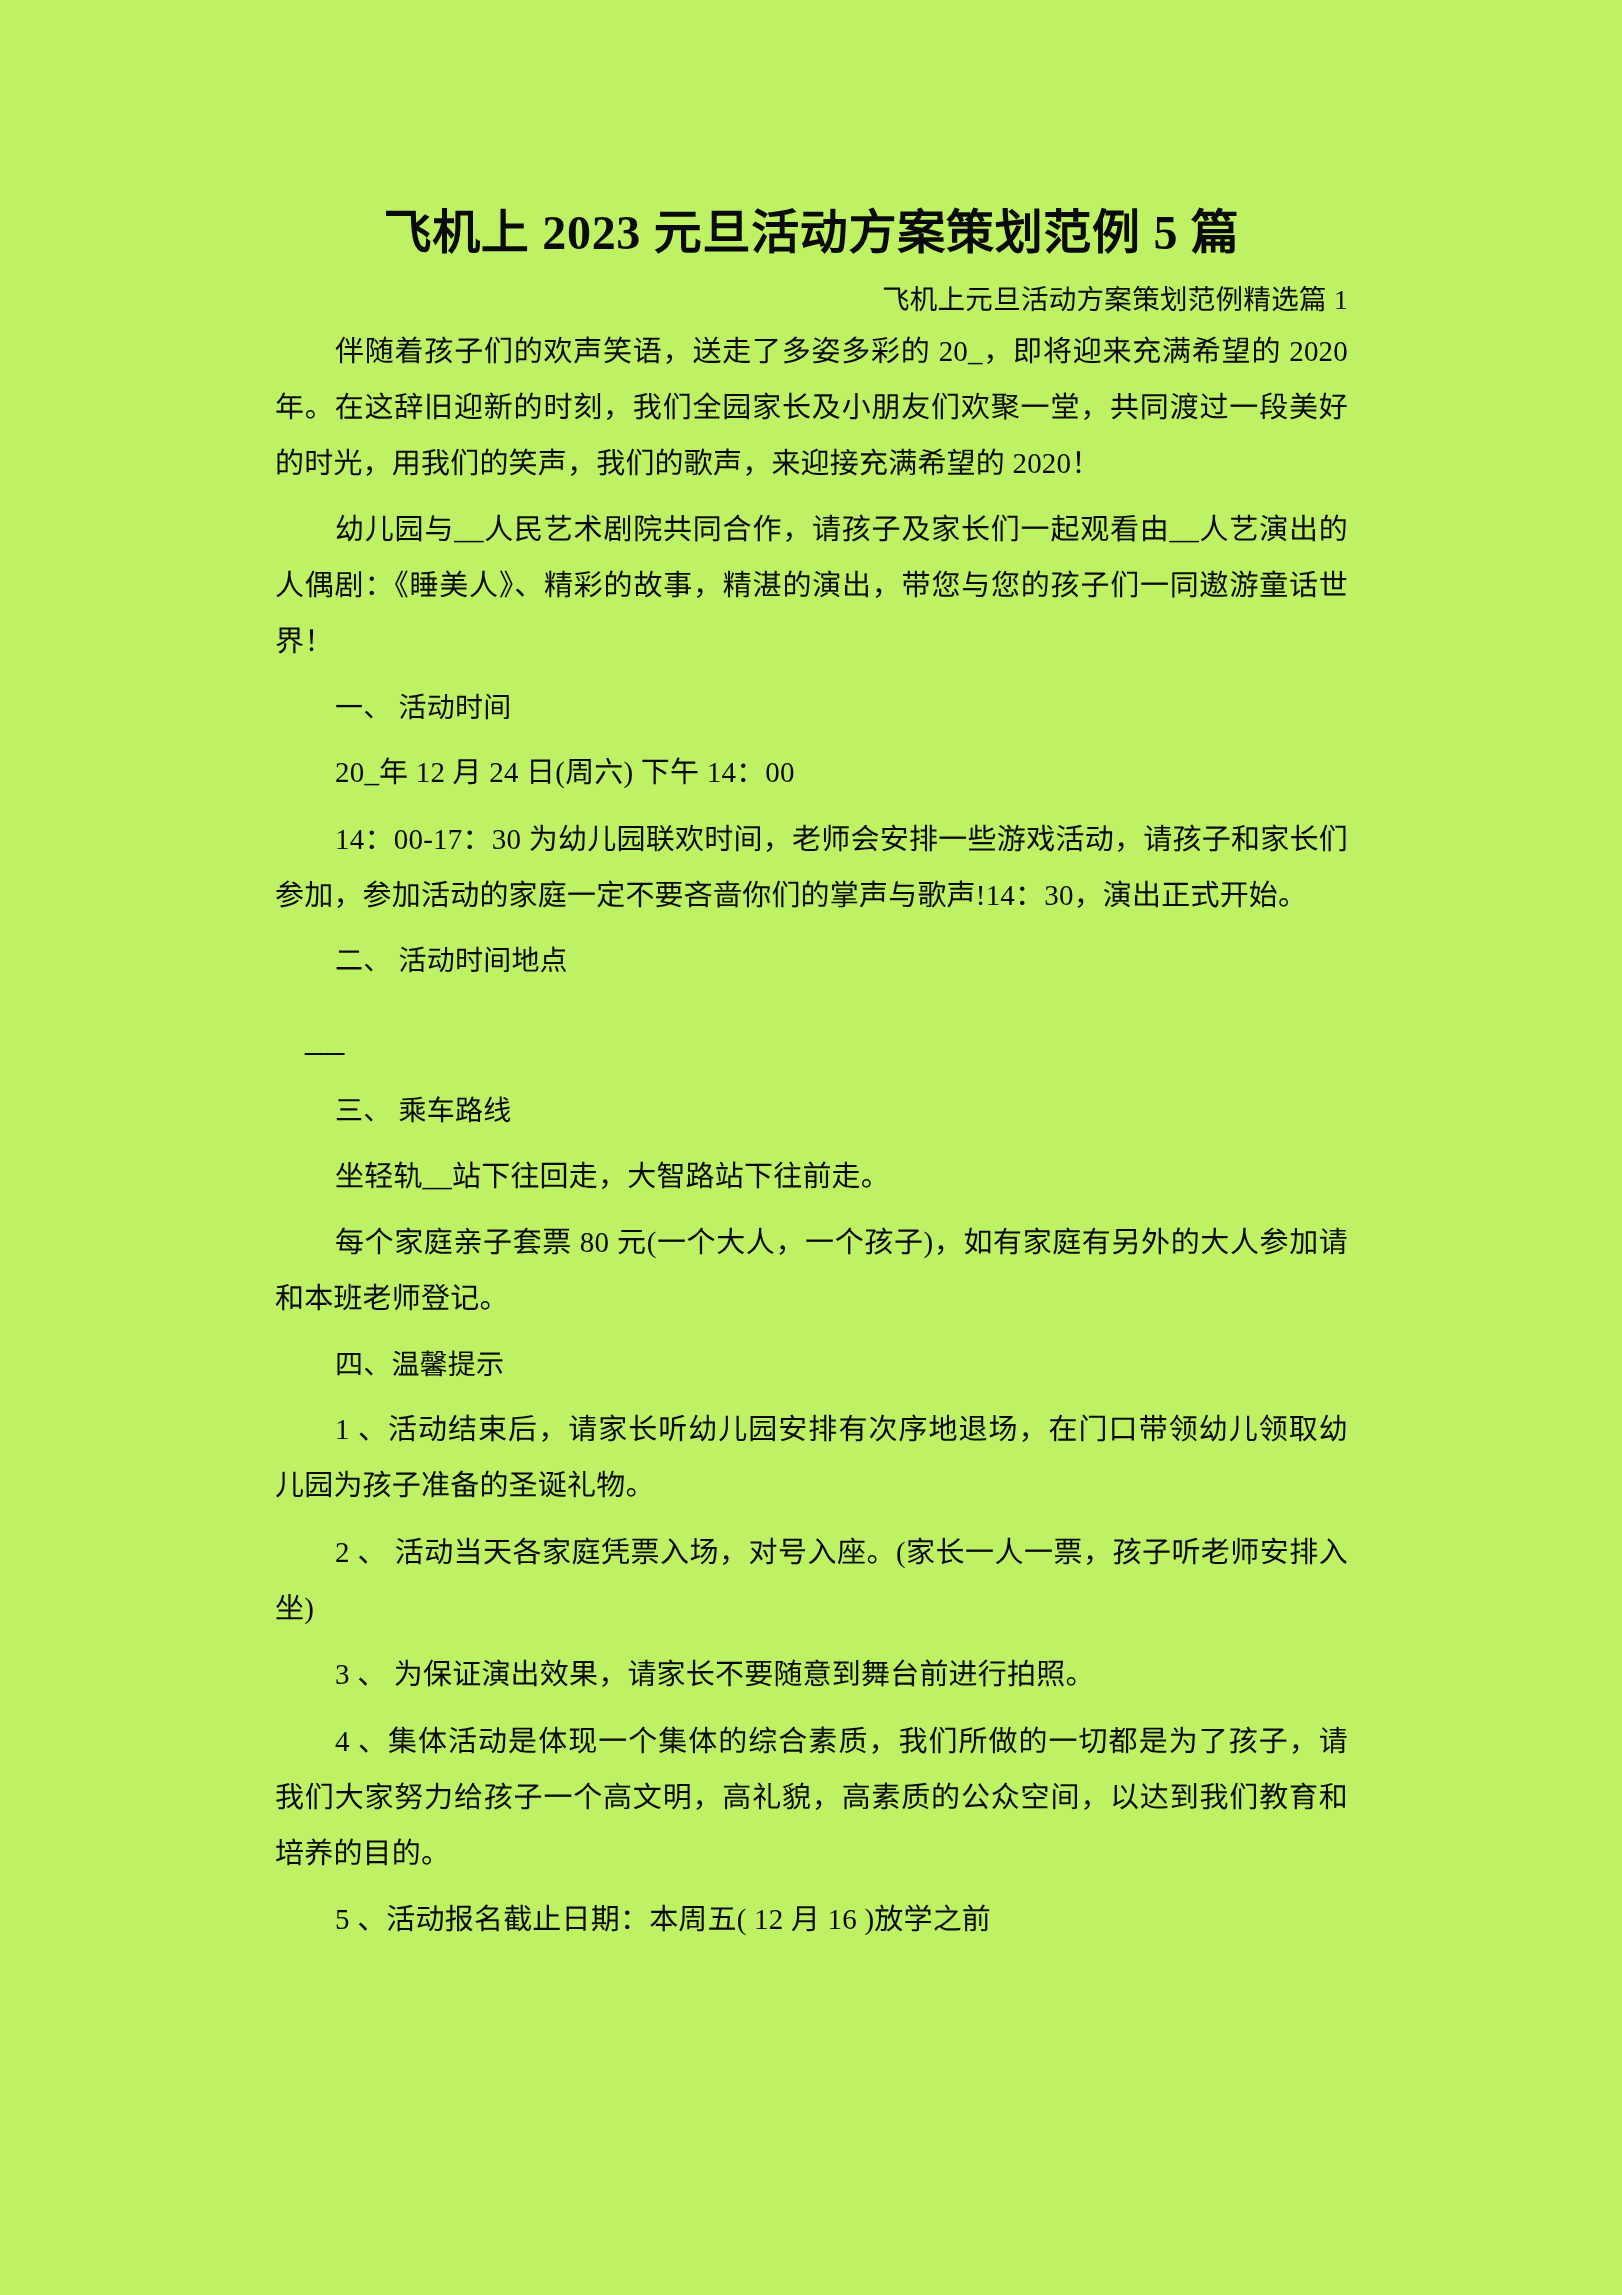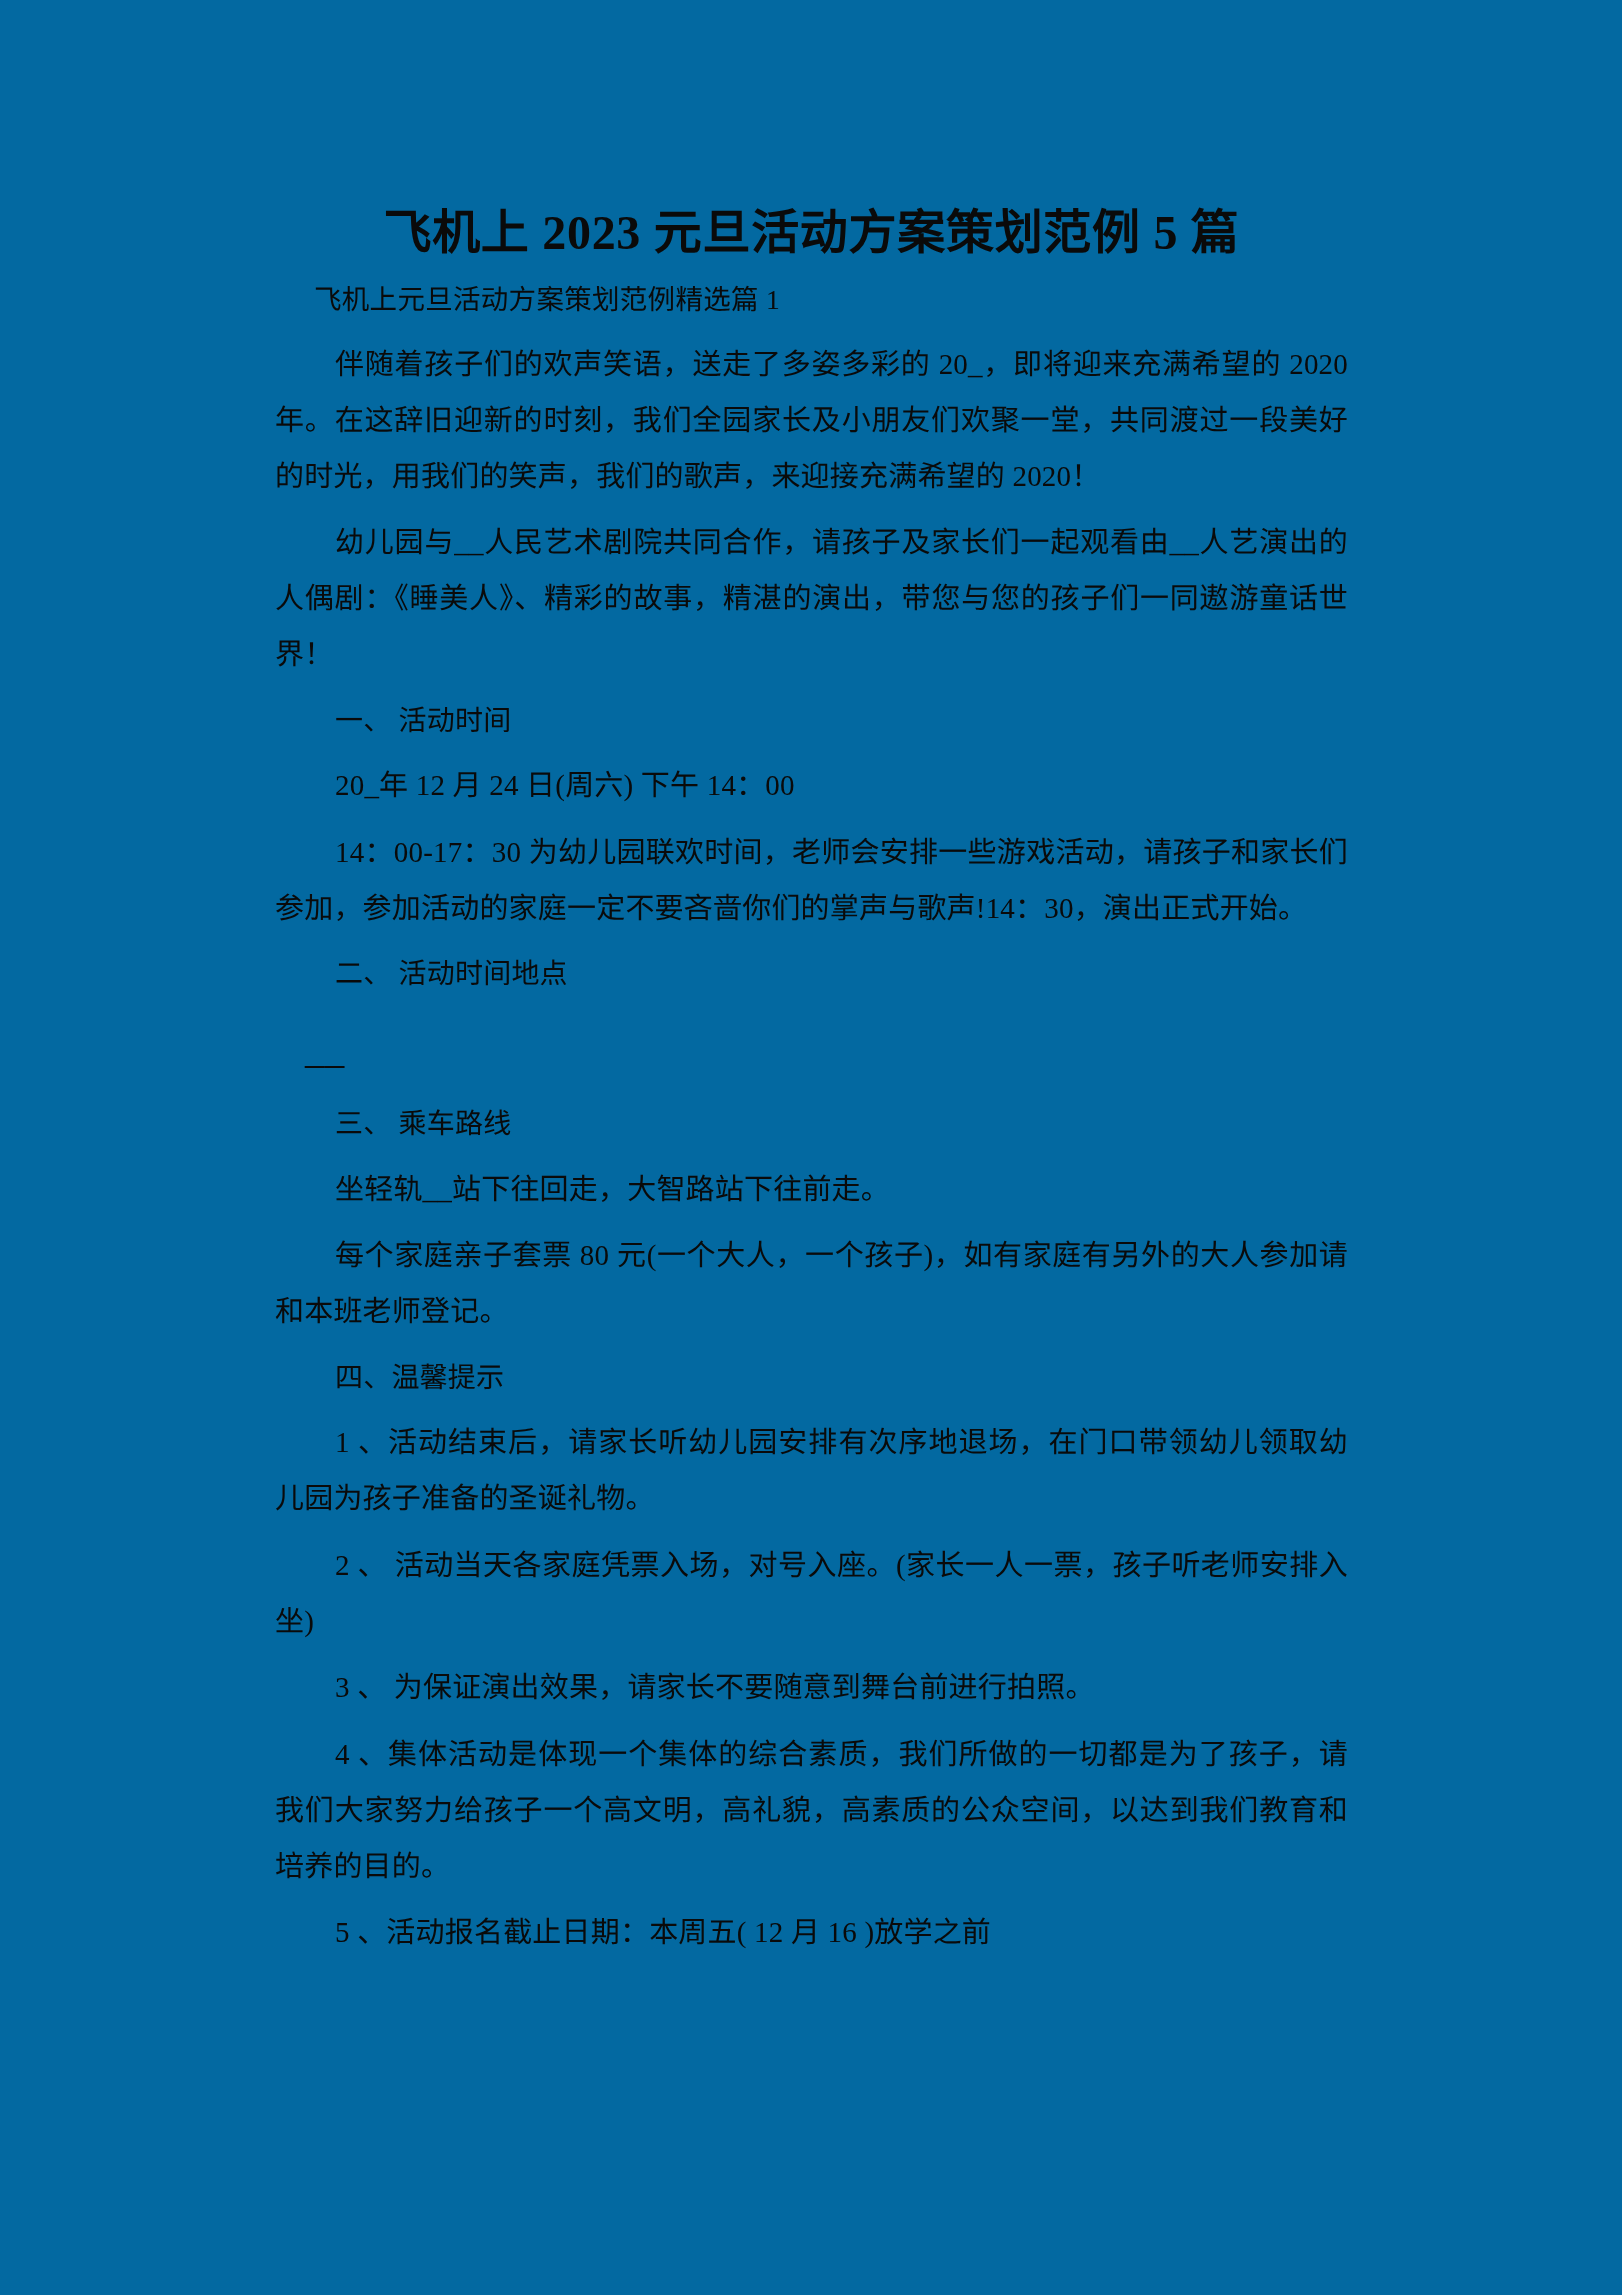--- a/index.html
+++ b/index.html
@@ -5,21 +5,21 @@
 <style>
   html, body {
     margin: 0;
     padding: 0;
     background: #ffffff;
   }
   .page {
     position: relative;
     width: 1623px;
     height: 2295px;
-    background: #0369a1;
+    background: #bef264;
     box-sizing: border-box;
     font-family: "Liberation Serif", "DejaVu Serif", serif;
     color: #0a0a0a;
     overflow: hidden;
   }
   .content {
     position: absolute;
     left: 275px;
     top: 203px;
     width: 1073px;
@@ -29,23 +29,24 @@
     font-weight: bold;
     line-height: 1.25;
     letter-spacing: 0.7px;
     text-align: center;
     margin: 0 0 17px 0;
     white-space: nowrap;
   }
   .subtitle {
     font-size: 27.5px;
     line-height: 1.45;
-    margin: 0 0 17px 0;
+    margin: 0 0 4px 0;
     padding-left: 39px;
     letter-spacing: 0.3px;
+    text-align: right;
   }
   p.para {
     font-size: 29px;
     line-height: 1.93;
     margin: 0 0 10.5px 0;
     text-indent: 60px;
     text-align: justify;
     text-justify: inter-ideograph;
     letter-spacing: 0.2px;
     word-break: break-all;

